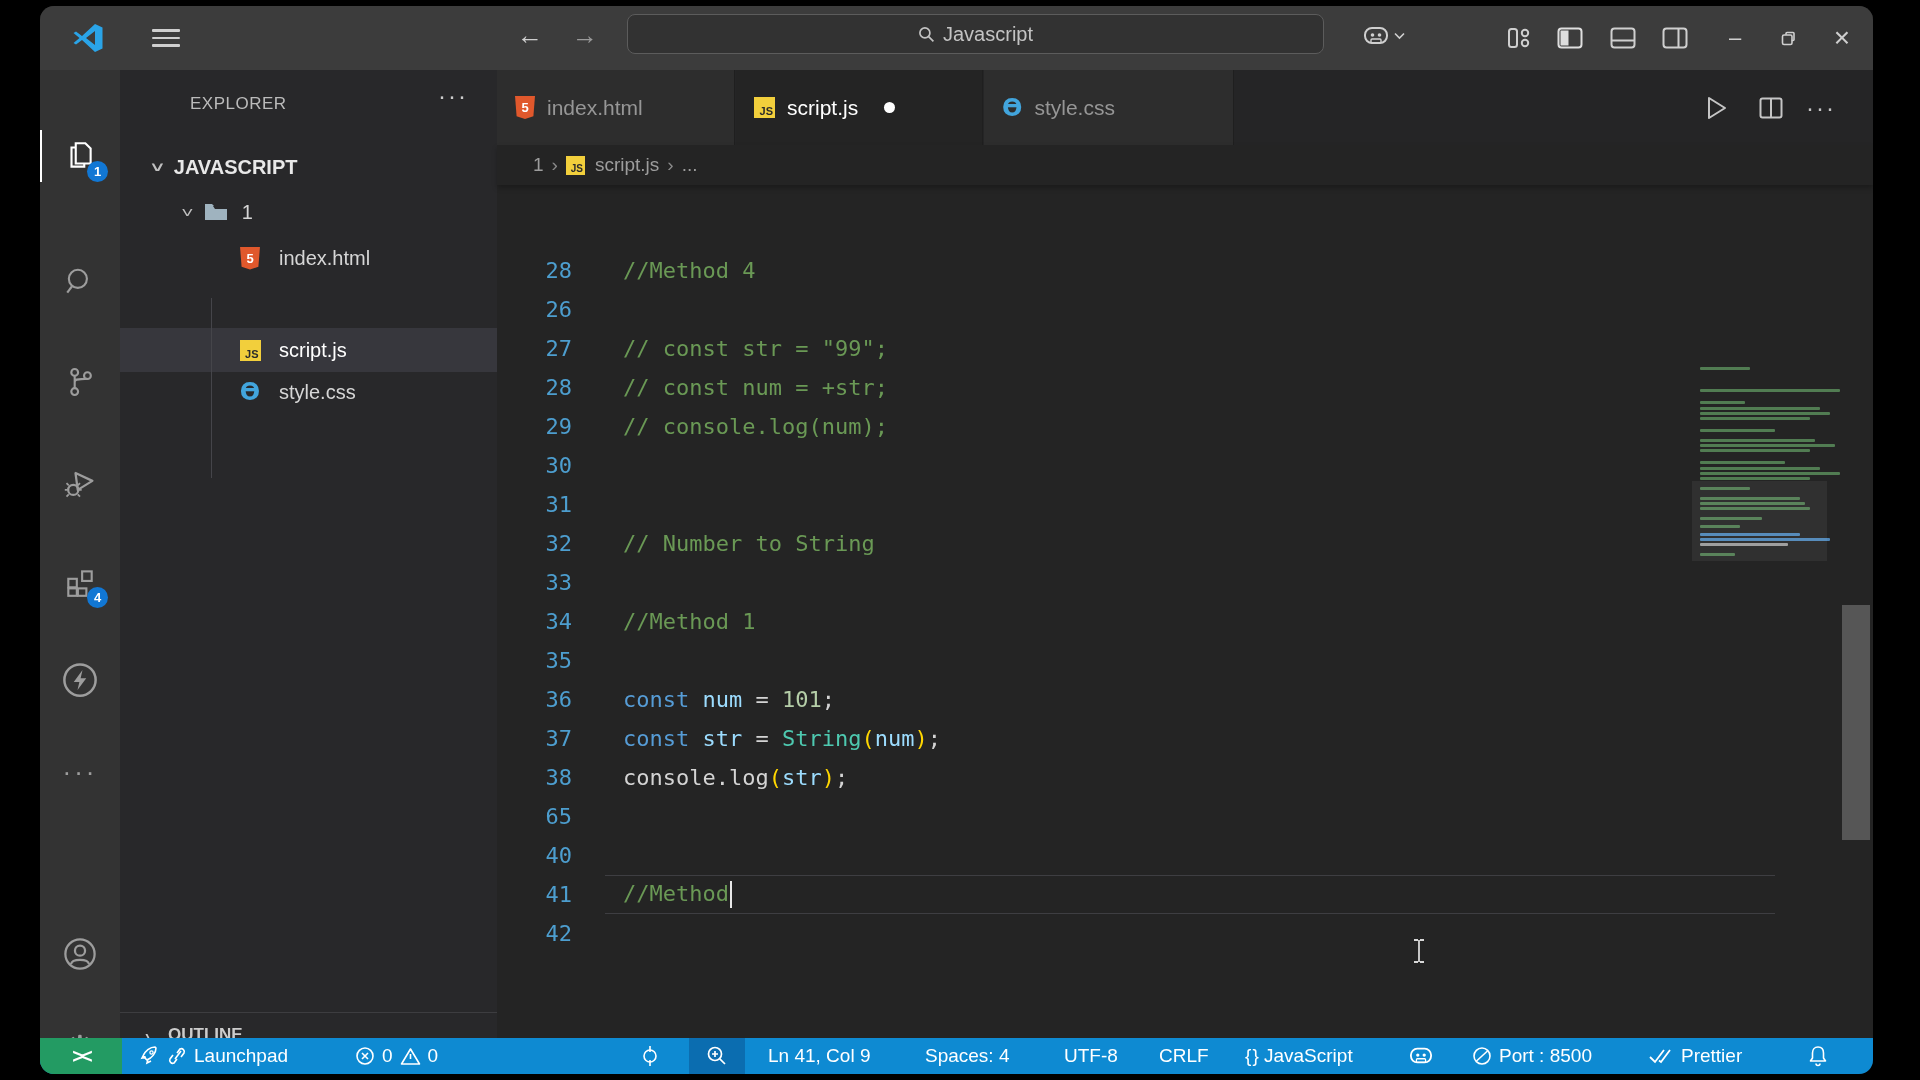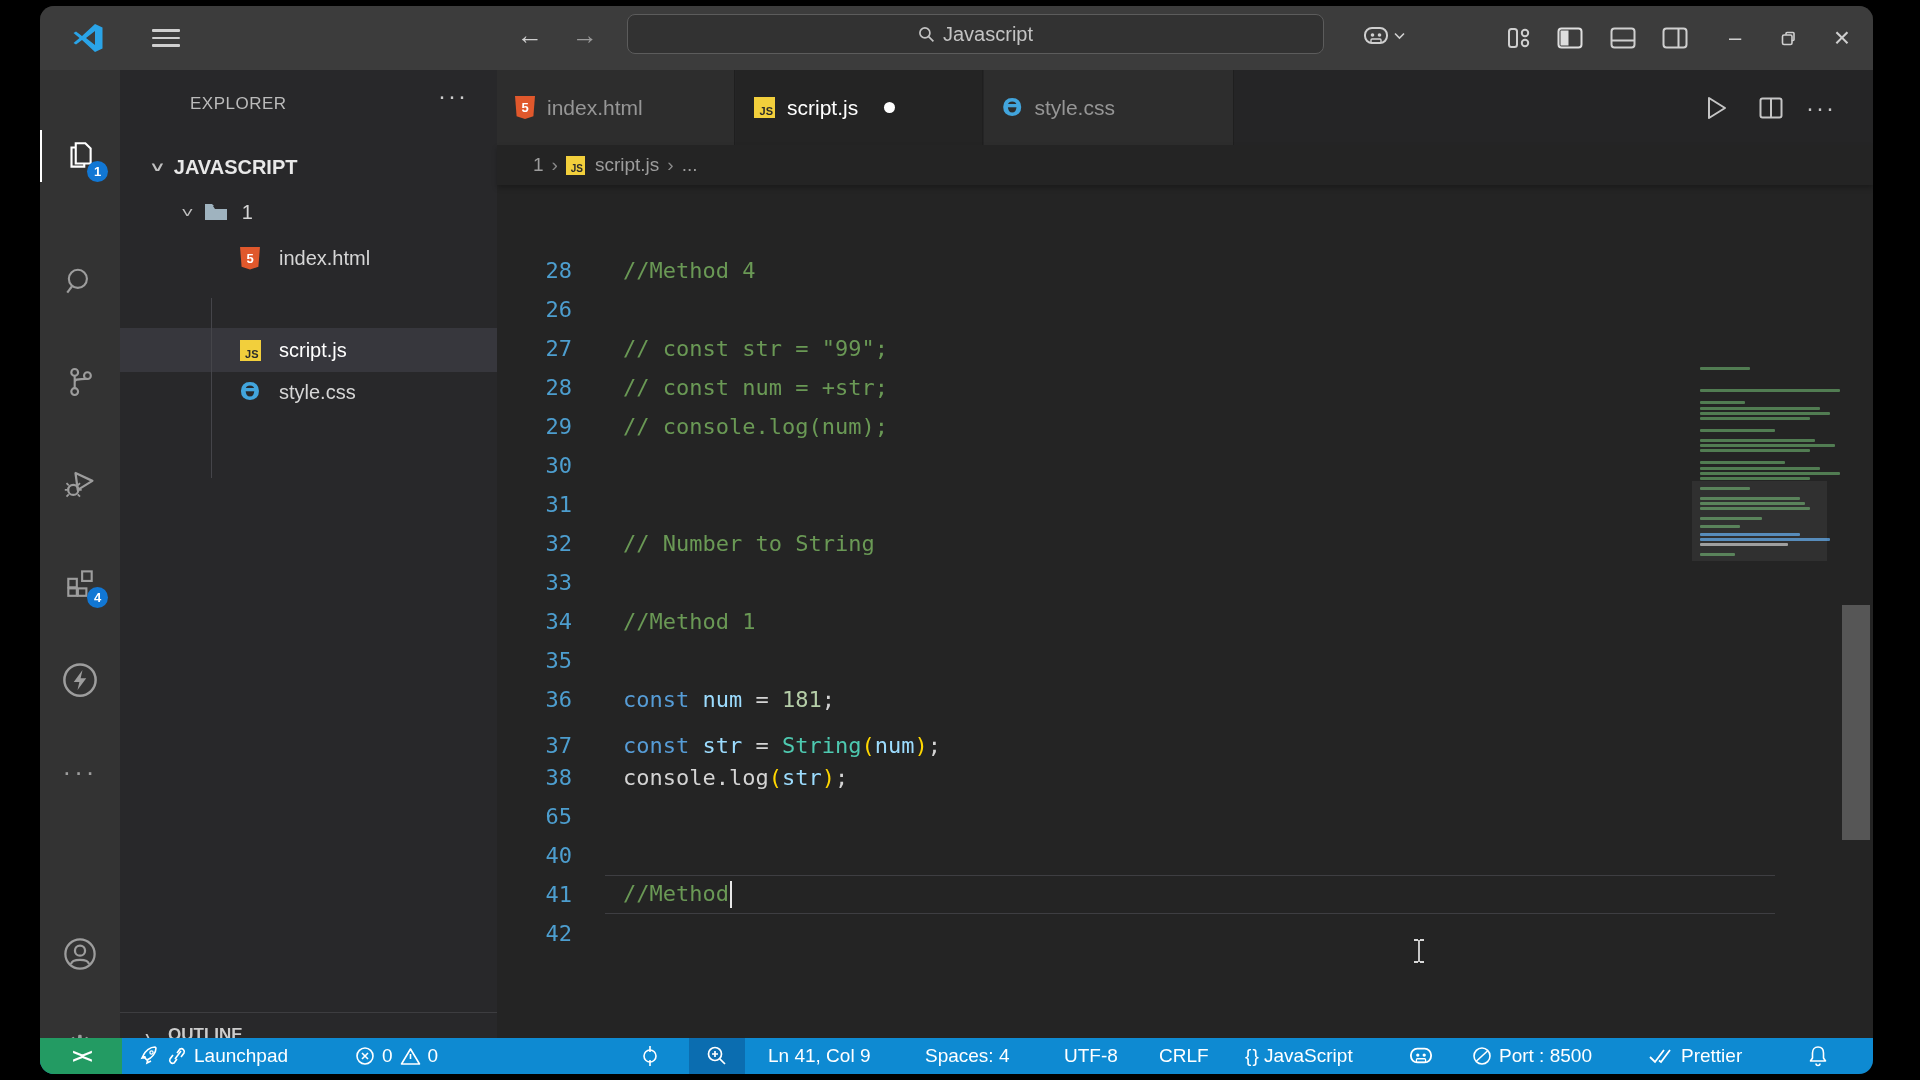--- a/index.html
+++ b/index.html
@@ -330,23 +330,23 @@
             <div class="cl" style="top: 417px;">
               <span class="ln">34</span>
               <span class="lt"><span style="color: rgb(106, 153, 85);">//Method 1</span></span>
             </div>
             <div class="cl" style="top: 456px;">
               <span class="ln">35</span>
               <span class="lt"></span>
             </div>
             <div class="cl" style="top: 495px;">
               <span class="ln">36</span>
-              <span class="lt"><span style="color: rgb(86, 156, 214);">const</span><span style="color: rgb(212, 212, 212);"> </span><span style="color: rgb(156, 220, 254);">num</span><span style="color: rgb(212, 212, 212);"> = </span><span style="color: rgb(181, 206, 168);">181</span><span style="color: rgb(212, 212, 212);">;</span></span>
-            </div>
-            <div class="cl" style="top: 534px; align-items: flex-end;">
+              <span class="lt"><span style="color: rgb(86, 156, 214);">const</span><span style="color: rgb(212, 212, 212);"> </span><span style="color: rgb(156, 220, 254);">num</span><span style="color: rgb(212, 212, 212);"> = </span><span style="color: rgb(181, 206, 168);">101</span><span style="color: rgb(212, 212, 212);">;</span></span>
+            </div>
+            <div class="cl" style="top: 534px;">
               <span class="ln">37</span>
               <span class="lt"><span style="color: rgb(86, 156, 214);">const</span><span style="color: rgb(212, 212, 212);"> </span><span style="color: rgb(156, 220, 254);">str</span><span style="color: rgb(212, 212, 212);"> = </span><span style="color: rgb(78, 201, 176);">String</span><span style="color: rgb(255, 215, 0);">(</span><span style="color: rgb(156, 220, 254);">num</span><span style="color: rgb(255, 215, 0);">)</span><span style="color: rgb(212, 212, 212);">;</span></span>
             </div>
             <div class="cl" style="top: 573px;">
               <span class="ln">38</span>
               <span class="lt"><span style="color: rgb(212, 212, 212);">console.log</span><span style="color: rgb(255, 215, 0);">(</span><span style="color: rgb(156, 220, 254);">str</span><span style="color: rgb(255, 215, 0);">)</span><span style="color: rgb(212, 212, 212);">;</span></span>
             </div>
             <div class="cl" style="top: 612px;">
               <span class="ln">65</span>
               <span class="lt"></span>

